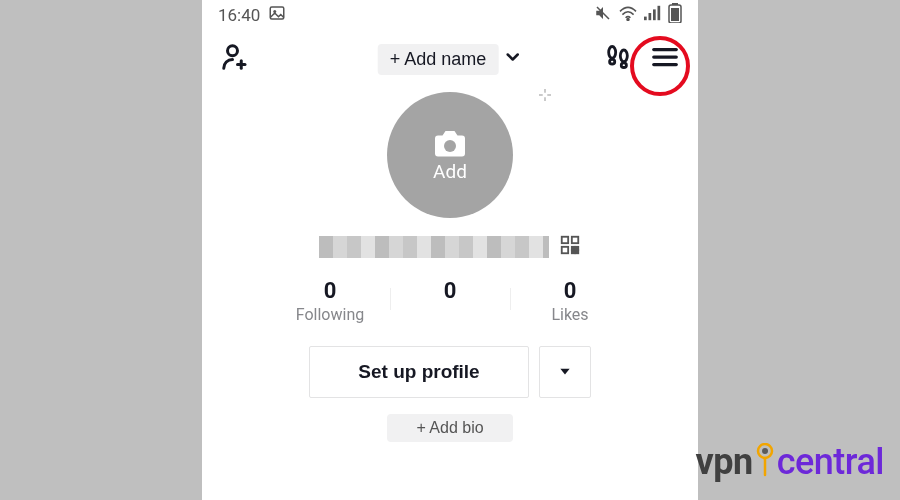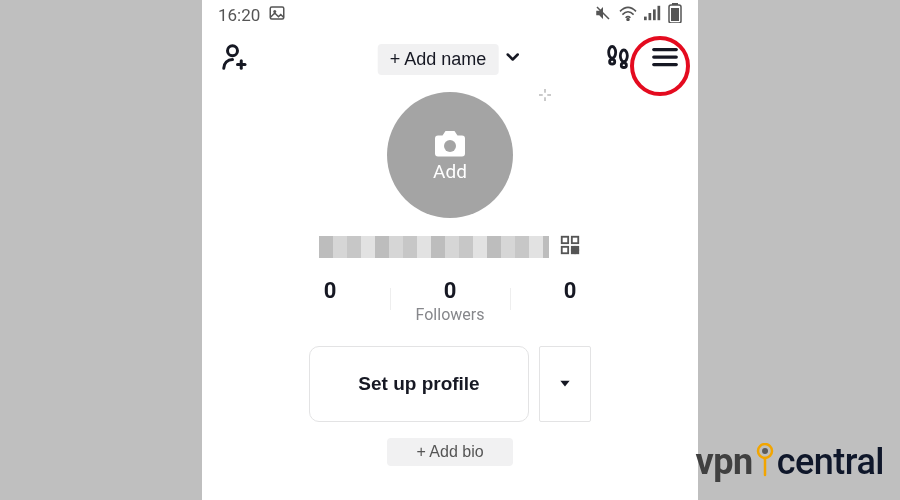--- a/index.html
+++ b/index.html
@@ -153,23 +153,23 @@
     justify-content: center;
     gap: 10px;
     margin-top: 22px;
   }
   .setup-btn {
     background: #fff;
     border: 1px solid #e3e3e4;
     font-size: 19px;
     font-weight: 600;
     color: #161823;
-    padding: 26px 48px;
-    cursor: pointer;
-    border-radius: 10px;
+    padding: 14px 48px;
+    cursor: pointer;
+    border-radius: 2px;
   }
   .more-btn {
     background: #fff;
     border: 1px solid #e3e3e4;
     width: 52px;
     display: flex;
     align-items: center;
     justify-content: center;
     cursor: pointer;
     border-radius: 2px;
@@ -190,41 +190,41 @@
   }
   .watermark {
     position: absolute;
     right: 16px;
     bottom: 14px;
     font-size: 36px;
     font-weight: 700;
     letter-spacing: -0.5px;
   }
   .wm-vpn { color: #404040; }
-  .wm-central { color: #0f172a; font-weight: 500; }
+  .wm-central { color: #6d28d9; font-weight: 500; }
   .wm-marker {
     display: inline-block;
     vertical-align: middle;
     margin: 0 2px;
   }
   .sparkle {
     position: absolute;
     right: 144px;
     top: 86px;
     color: #b9b9b9;
   }
 </style>
 </head>
 <body>
 
 <div class="phone">
 
   <div class="statusbar">
     <div class="status-left">
-      <span>16:20</span>
+      <span>16:40</span>
       <span>
         <svg width="18" height="18" viewBox="0 0 24 24" fill="none" stroke="#555" stroke-width="2">
           <rect x="3" y="4" width="18" height="16" rx="2"></rect>
           <circle cx="9" cy="10" r="2" fill="#555" stroke="none"></circle>
           <path d="M3 18 L9 12 L14 17 L17 14 L21 18"></path>
         </svg>
       </span>
     </div>
     <div class="status-right">
       <span>
@@ -327,27 +327,28 @@
         <rect x="18" y="18" width="3" height="3" fill="#555"></rect>
         <rect x="14" y="18" width="3" height="3" fill="#555"></rect>
         <rect x="18" y="14" width="3" height="3" fill="#555"></rect>
       </svg>
     </span>
   </div>
 
   <div class="stats">
     <div class="stat">
       <div class="stat-val">0</div>
+      <div class="stat-label">Following</div>
     </div>
     <div class="stat">
       <div class="stat-val">0</div>
-      <div class="stat-label">Followers</div>
     </div>
     <div class="stat">
       <div class="stat-val">0</div>
+      <div class="stat-label">Likes</div>
     </div>
   </div>
 
   <div class="actions">
     <button class="setup-btn">Set up profile</button>
     <button class="more-btn">
       <span>
         <svg width="14" height="14" viewBox="0 0 24 24" fill="#161823">
           <polygon points="4,8 20,8 12,18"></polygon>
         </svg>

